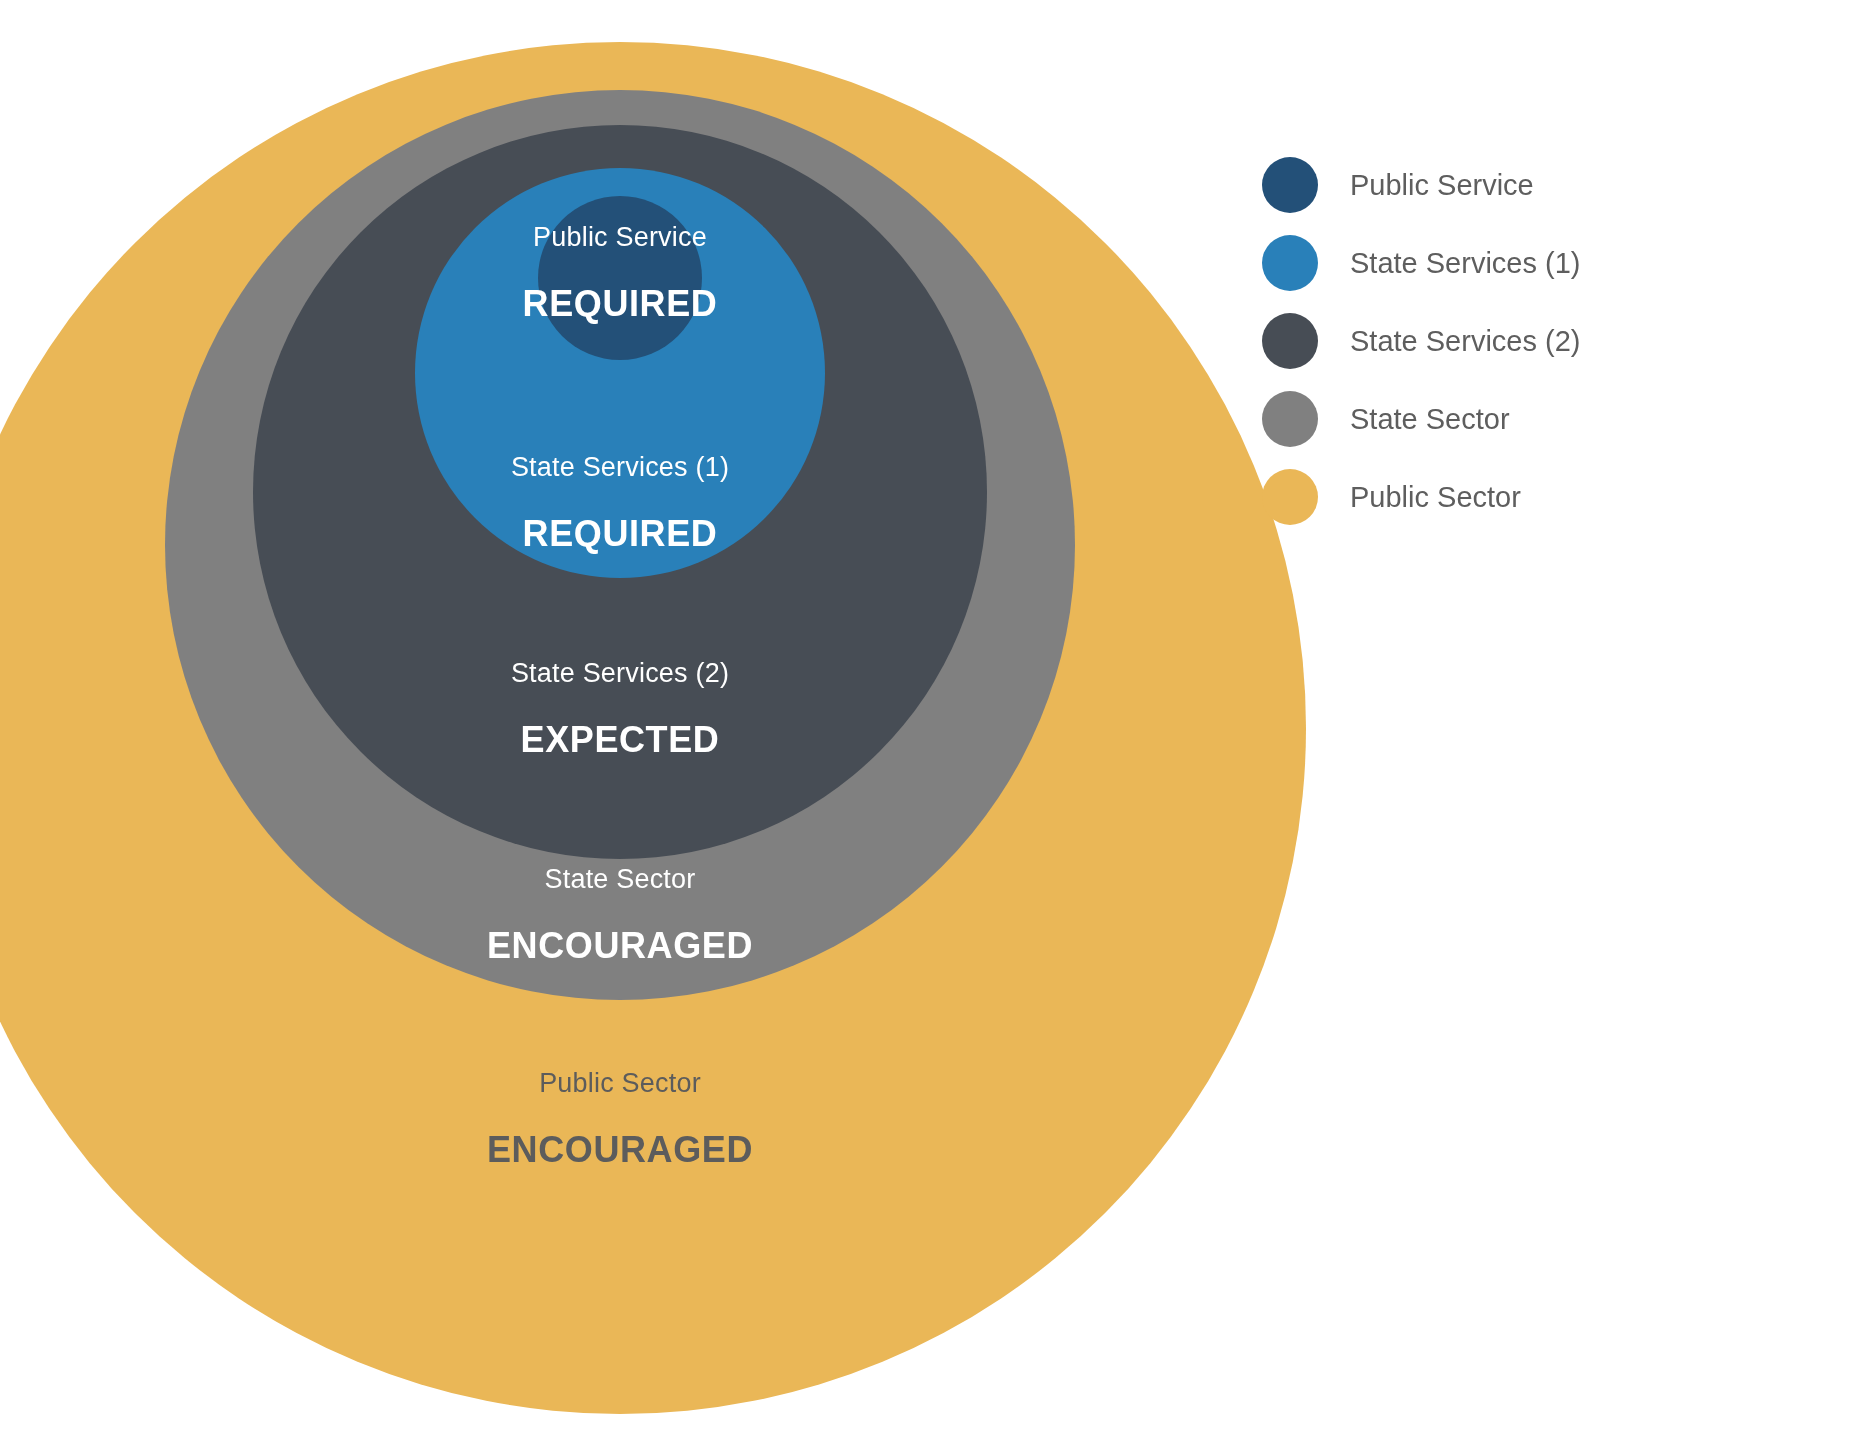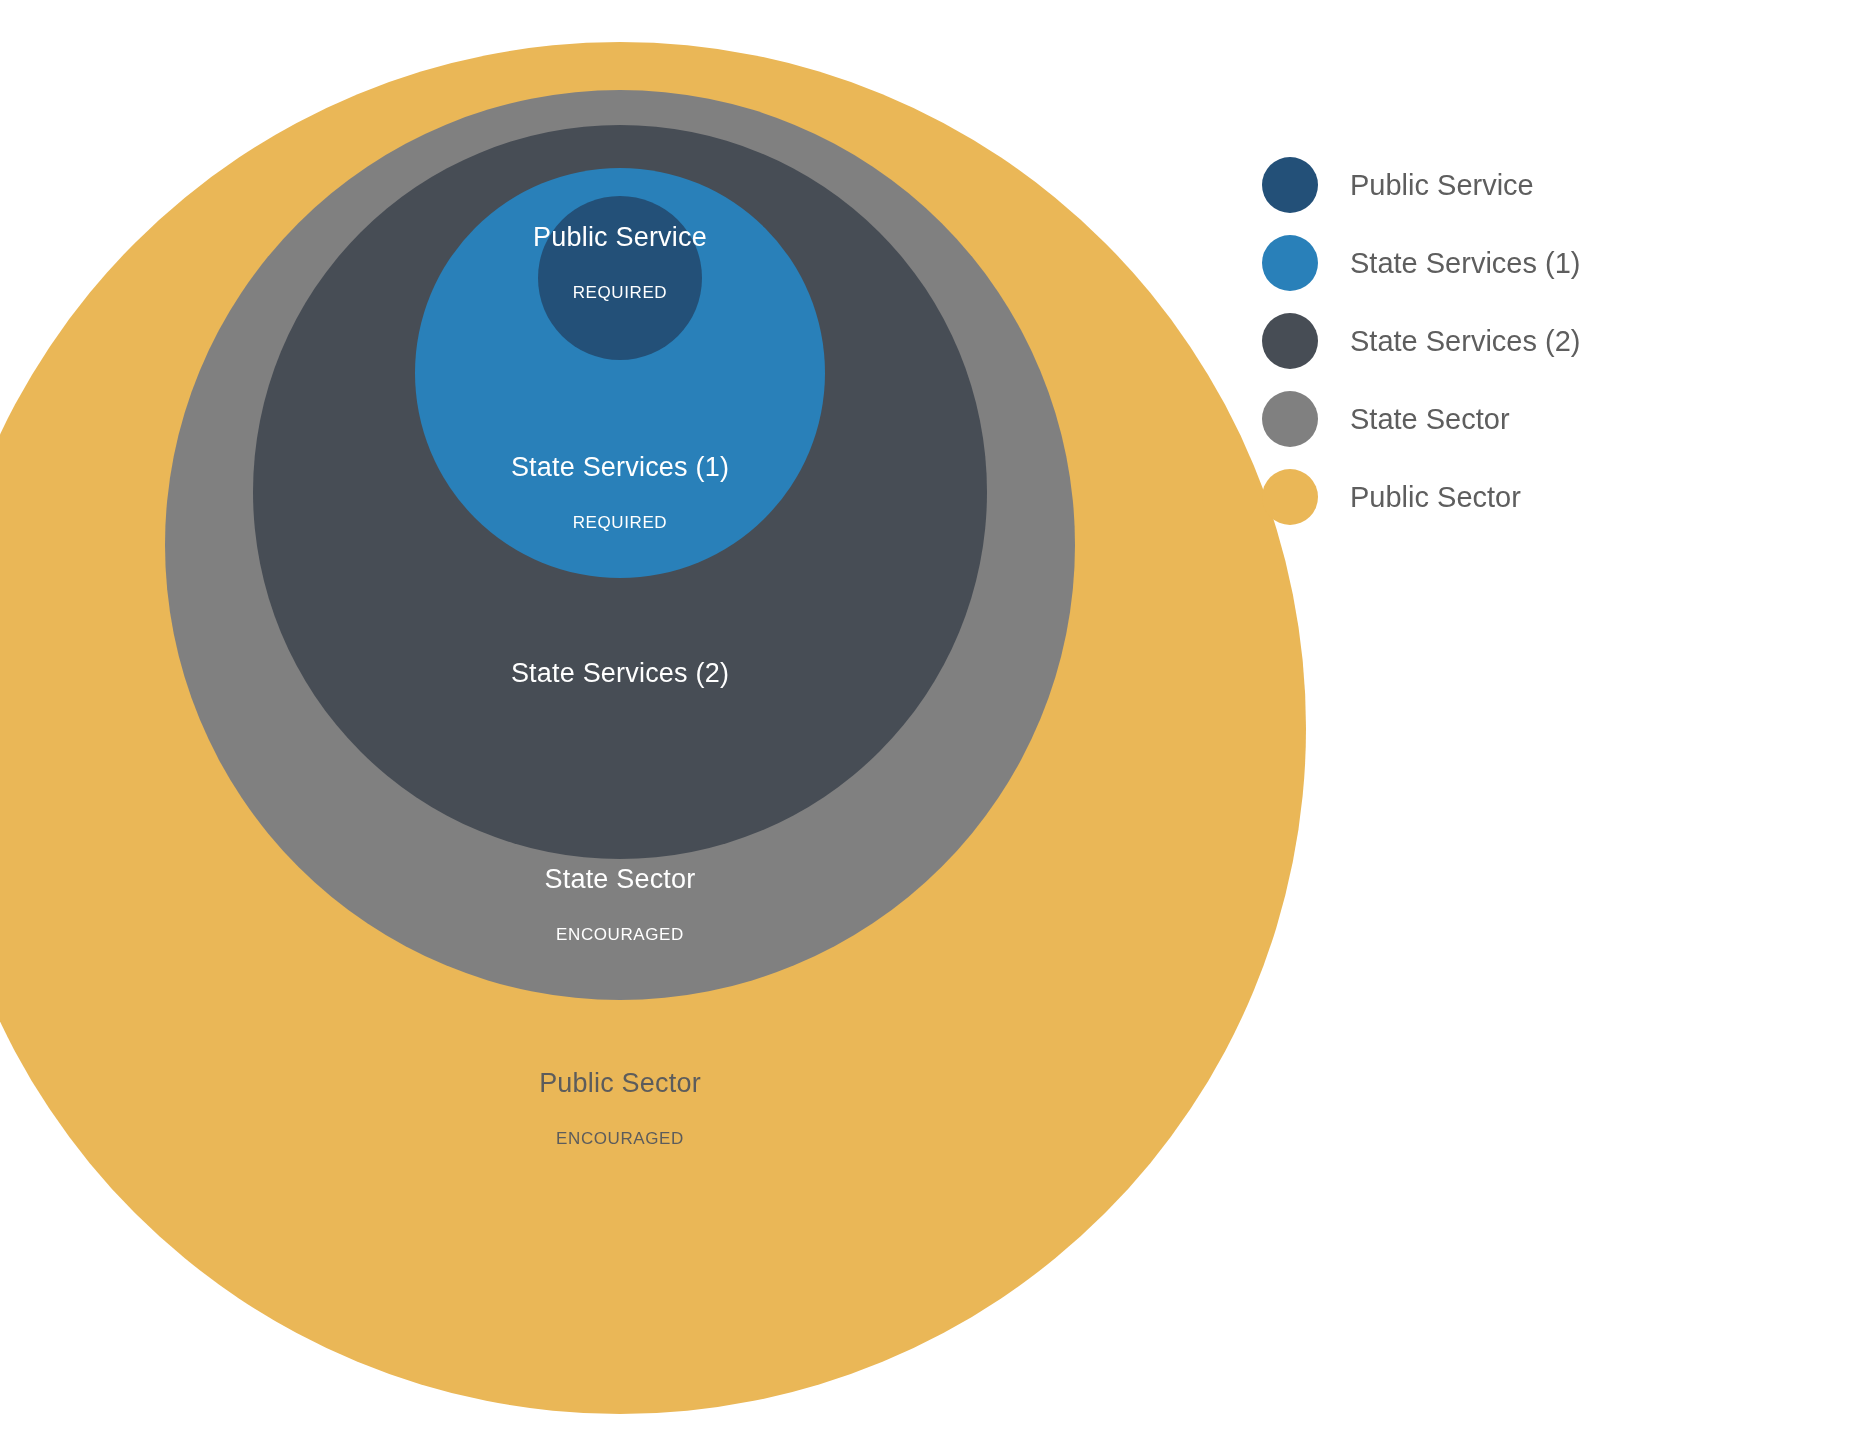--- a/index.html
+++ b/index.html
@@ -25,22 +25,22 @@
   .ring {
     position: absolute;
     border-radius: 50%;
   }
   .ring-title {
     font-size: 27px;
     font-weight: 400;
     letter-spacing: 0.2px;
   }
   .ring-status {
-    font-size: 17px;
-    font-weight: 400;
+    font-size: 36px;
+    font-weight: 700;
     letter-spacing: 0.6px;
   }
 
   
   #ring-public-sector      { left: -66px;  top: 42px;   width: 1372px; height: 1372px; }
   #ring-state-sector       { left: 165px;  top: 90px;   width: 910px;  height: 910px; }
   #ring-state-services-2   { left: 253px;  top: 125px;  width: 734px;  height: 734px; }
   #ring-state-services-1   { left: 415px;  top: 168px;  width: 410px;  height: 410px; }
   #ring-public-service     { left: 538px;  top: 196px;  width: 164px;  height: 164px; }
 
@@ -101,20 +101,21 @@
     <span class="ring-status text-light">REQUIRED</span>
   </div>
 
   <div class="lbl-block" id="lbl-state-services-1">
     <span class="ring-title text-light">State Services (1)</span>
     <span class="ring-status text-light">REQUIRED</span>
   </div>
 
   <div class="lbl-block" id="lbl-state-services-2">
     <span class="ring-title text-light">State Services (2)</span>
+    <span class="ring-status text-light">EXPECTED</span>
   </div>
 
   <div class="lbl-block" id="lbl-state-sector">
     <span class="ring-title text-light">State Sector</span>
     <span class="ring-status text-light">ENCOURAGED</span>
   </div>
 
   <div class="lbl-block" id="lbl-public-sector">
     <span class="ring-title text-dark">Public Sector</span>
     <span class="ring-status text-dark">ENCOURAGED</span>

